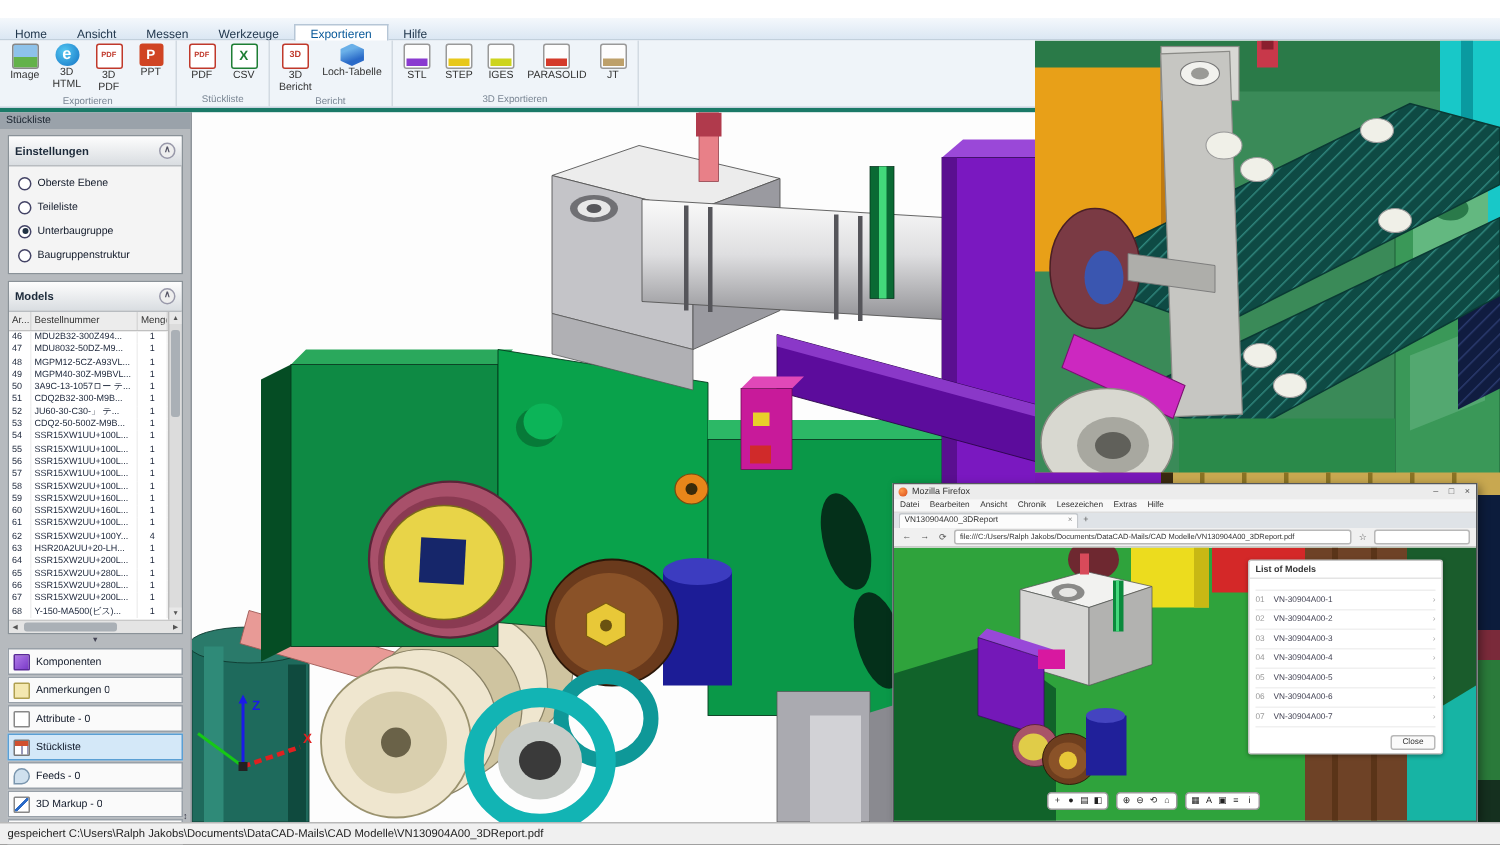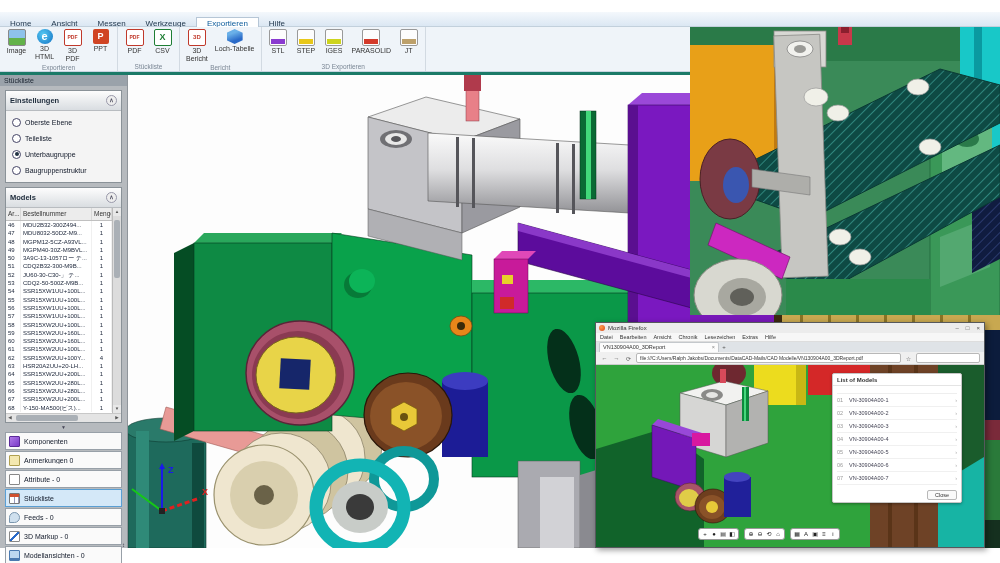--- a/index.html
+++ b/index.html
@@ -796,14 +796,17 @@
             <span class="tbtn">▦</span>
             <span class="tbtn">A</span>
             <span class="tbtn">▣</span>
             <span class="tbtn">≡</span>
             <span class="tbtn">i</span>
           </div>
         </div>
     </div>
   </div>
 
+  <div id="statusbar">
+    <span>gespeichert C:\Users\Ralph Jakobs\Documents\DataCAD-Mails\CAD Modelle\VN130904A00_3DReport.pdf</span>
+  </div>
 
 </div>
 
 </body></html>

